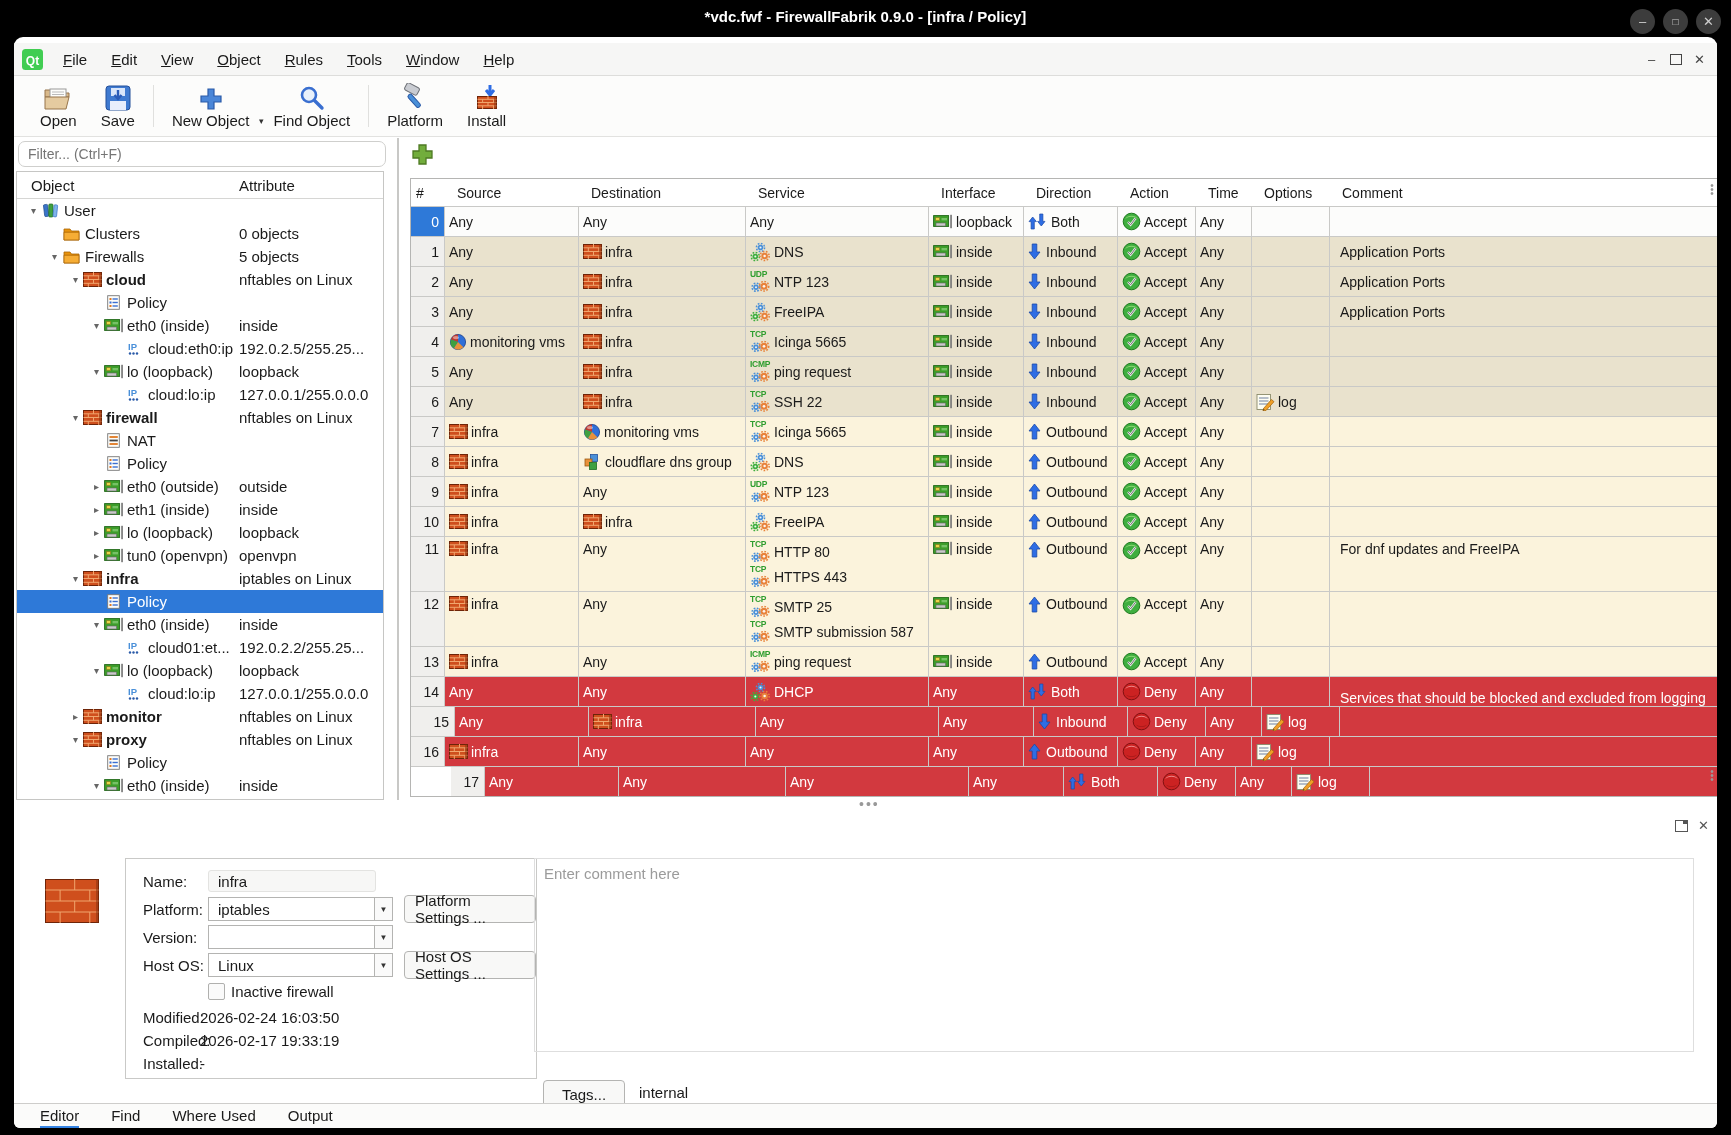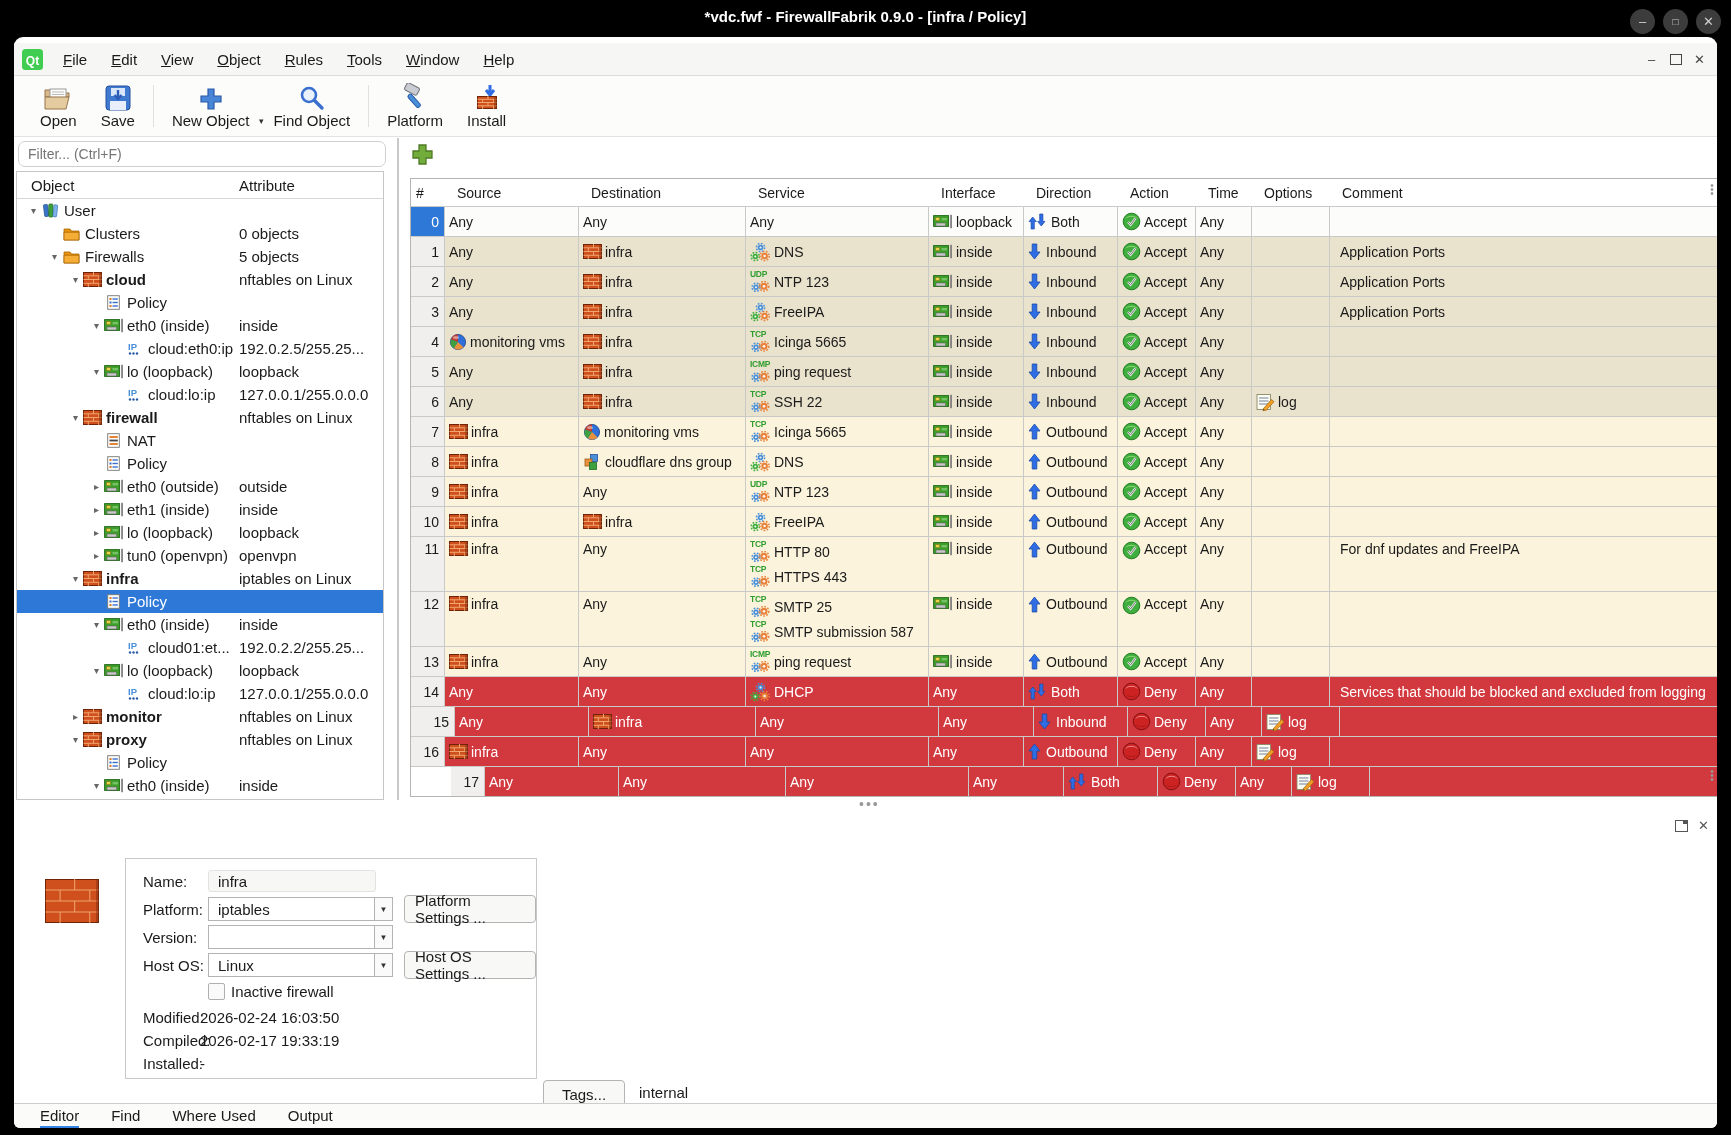--- a/index.html
+++ b/index.html
@@ -1858,21 +1858,21 @@
                     <path d="M3 7 A8.3 8.3 0 0 1 16 7 A11 11 0 0 0 3 7" fill="#f29a9a" opacity="0.85"></path>
                     <path d="M3.5 12.5 A8.3 8.3 0 0 0 15.5 12.5 A12 12 0 0 1 3.5 12.5" fill="#8a1414" opacity="0.6"></path>
                   </svg>
                 </span>
                 <span>Deny</span>
               </div>
               <div class="cell" style="width:56px">
                 <span>Any</span>
               </div>
               <div class="cell" style="width:78px"></div>
-              <div class="cell" style="flex:1;padding-left:10px;">
+              <div class="cell" style="flex:1;padding-left:10px;align-items:flex-end;">
                 <span>Services that should be blocked and excluded from logging</span>
               </div>
             </div>
             <div class="rrow tone-deny" style="height: 29px;">
               <div class="cell num" style="width:44px">15</div>
               <div class="cell" style="width:134px">
                 <span>Any</span>
               </div>
               <div class="cell" style="width:167px">
                 <span style="display:inline-flex;flex:none;">
@@ -2142,20 +2142,23 @@
       <div class="frow" style="top:169px;">
         <span class="flabel">Compiled:</span>
         <span class="fval">2026-02-17 19:33:19</span>
       </div>
       <div class="frow" style="top:192px;">
         <span class="flabel">Installed:</span>
         <span class="fval">-</span>
       </div>
     </div>
 
+    <div class="commentbox">
+      <span class="commentph">Enter comment here</span>
+    </div>
     <div class="tagsbtn">Tags...</div>
     <div class="tagsval">internal</div>
   </div>
 
   <div class="tabbar" id="tabbar">
       <div class="btab active">Editor</div>
       <div class="btab">Find</div>
       <div class="btab">Where Used</div>
       <div class="btab">Output</div>
     </div>

